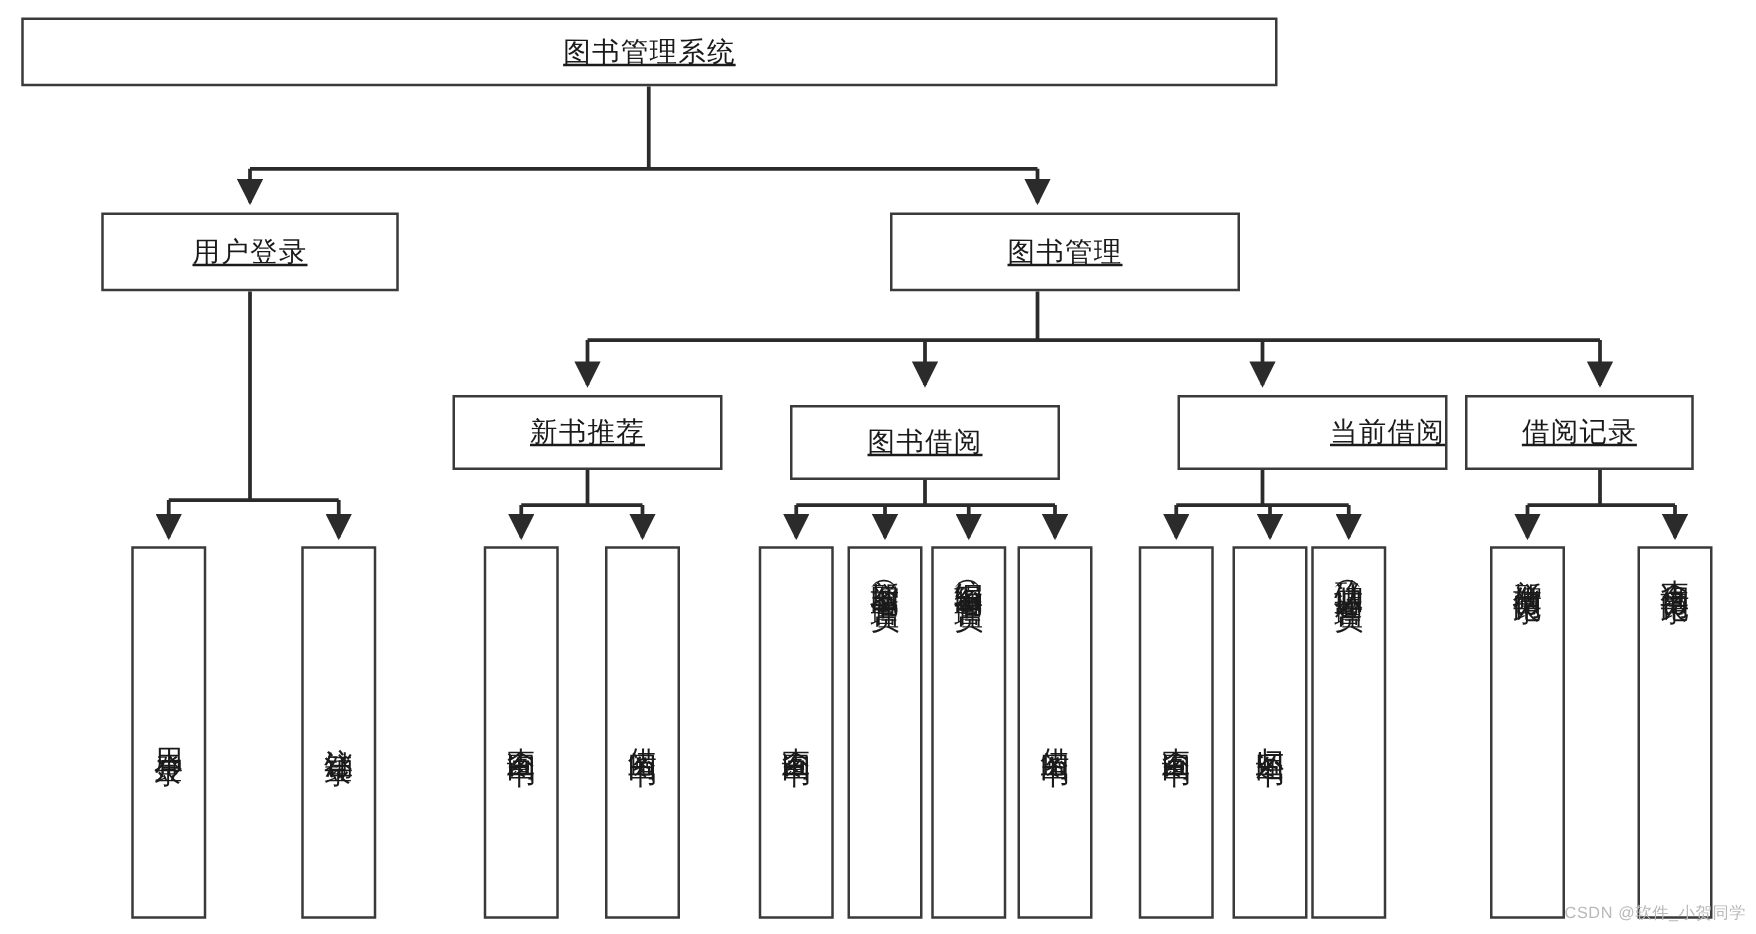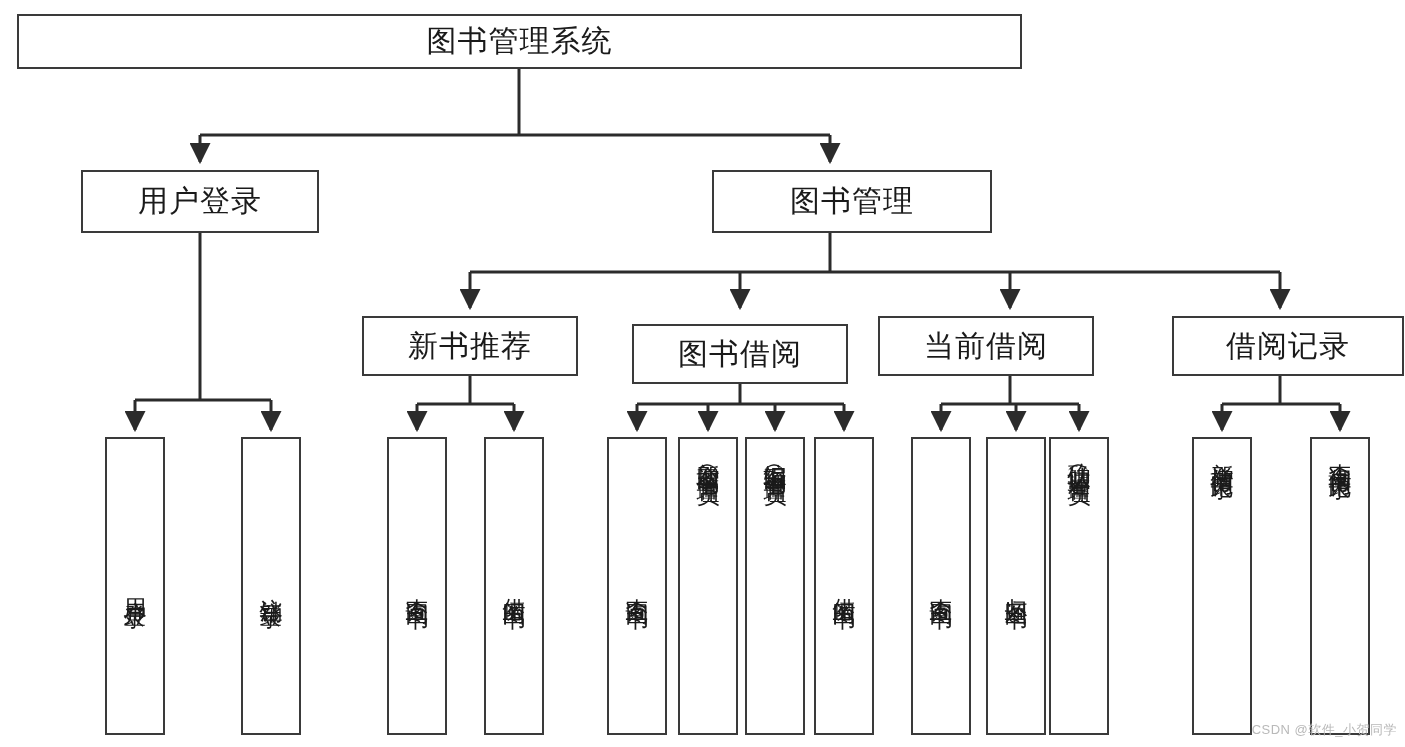--- a/index.html
+++ b/index.html
@@ -29,24 +29,25 @@
     position: absolute;
     box-sizing: border-box;
     background: #ffffff;
     border: 2.5px solid #3a3a3a;
     display: flex;
     align-items: center;
     justify-content: center;
     color: #1a1a1a;
   }
   .node.h .label {
-    font-size: 30px;
+    font-size: 22px;
     line-height: 1.15;
     letter-spacing: 1px;
     white-space: nowrap;
+    text-decoration: underline;
   }
   .node.v {
     align-items: flex-start;
     justify-content: center;
     padding-top: 6px;
   }
   .node.v .label {
     writing-mode: vertical-rl;
     text-orientation: upright;
     font-size: 23px;
@@ -135,24 +136,24 @@
         <span class="label">图书管理</span>
       </div>
     </div>
   <div id="level3-layer">
       <div class="node h" style="left: 362px; top: 316px; width: 216px; height: 60px;">
         <span class="label">新书推荐</span>
       </div>
       <div class="node h" style="left: 632px; top: 324px; width: 216px; height: 60px;">
         <span class="label">图书借阅</span>
       </div>
-      <div class="node h" style="left: 878px; top: 316px; width: 216px; height: 60px;">
+      <div class="node h" style="left: 942px; top: 316px; width: 216px; height: 60px; justify-content: flex-end;">
         <span class="label">当前借阅</span>
       </div>
-      <div class="node h" style="left: 1172px; top: 316px; width: 232px; height: 60px;">
+      <div class="node h" style="left: 1172px; top: 316px; width: 183px; height: 60px;">
         <span class="label">借阅记录</span>
       </div>
     </div>
   <div id="leaves-layer">
       <div class="node v mid" style="left: 105px; top: 437px; width: 60px; height: 298px;">
         <span class="label">用户登录</span>
       </div>
       <div class="node v mid" style="left: 241px; top: 437px; width: 60px; height: 298px;">
         <span class="label">注销登录</span>
       </div>

